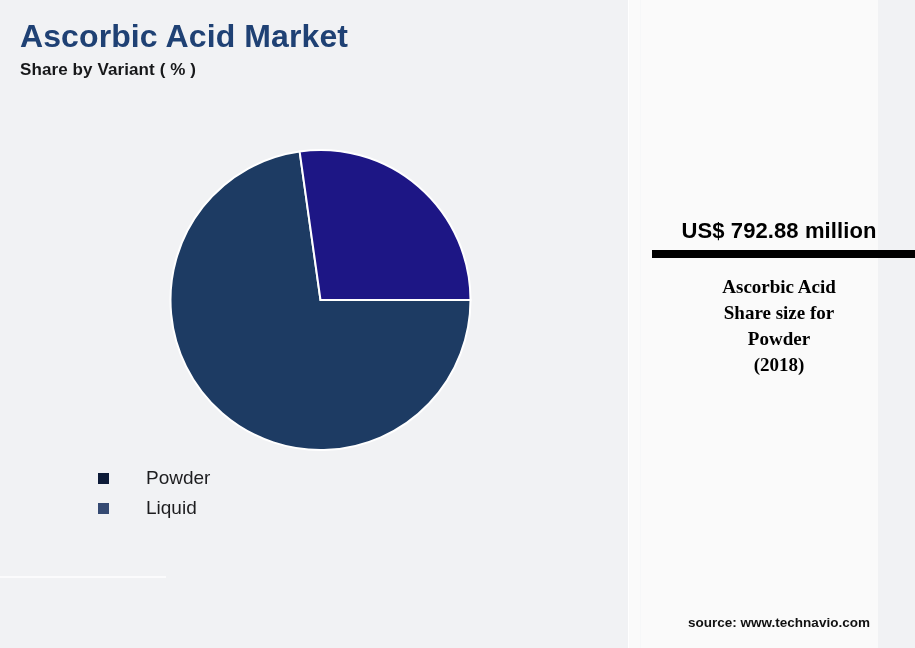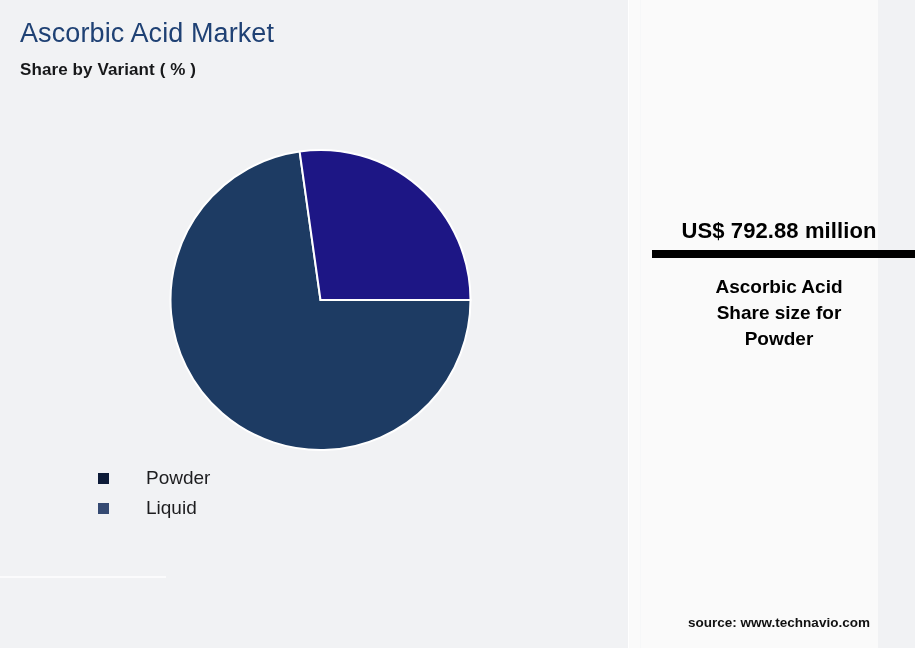--- a/index.html
+++ b/index.html
@@ -63,40 +63,41 @@
   #callout-desc {
     position: absolute;
     left: 8px;
     top: 274px;
     width: 260px;
     text-align: center;
     font-size: 19px;
     font-weight: bold;
     color: #000000;
     line-height: 26px;
+    font-family: Liberation Serif, serif;
   }
   #source-note {
     position: absolute;
     left: 0;
     top: 615px;
     width: 276px;
     text-align: center;
     font-size: 13.5px;
     font-weight: bold;
     color: #111111;
     white-space: nowrap;
   }
 
   
   #page-title {
     position: absolute;
     left: 20px;
     top: 18px;
-    font-size: 27px;
-    font-weight: normal;
+    font-size: 32px;
+    font-weight: bold;
     color: #1f4174;
     letter-spacing: 0.1px;
     white-space: nowrap;
   }
   #page-subtitle {
     position: absolute;
     left: 20px;
     top: 60px;
     font-size: 17px;
     font-weight: bold;
@@ -159,20 +160,21 @@
 <div id="canvas">
 
   <div id="side-panel">
     <div id="side-panel-inner">
       <div id="callout-value">US$ 792.88 million</div>
       <div id="callout-rule"></div>
       <div id="callout-desc">
         <div>Ascorbic Acid</div>
         <div>Share size for</div>
         <div>Powder</div>
+        <div>(2018)</div>
       </div>
       <div id="source-note">source: www.technavio.com</div>
     </div>
   </div>
 
   <div id="page-title">Ascorbic Acid Market</div>
   <div id="page-subtitle">Share by Variant ( % )</div>
 
   <div id="pie-wrap">
     <svg id="pie-svg" width="628" height="648" viewBox="0 0 628 648">

